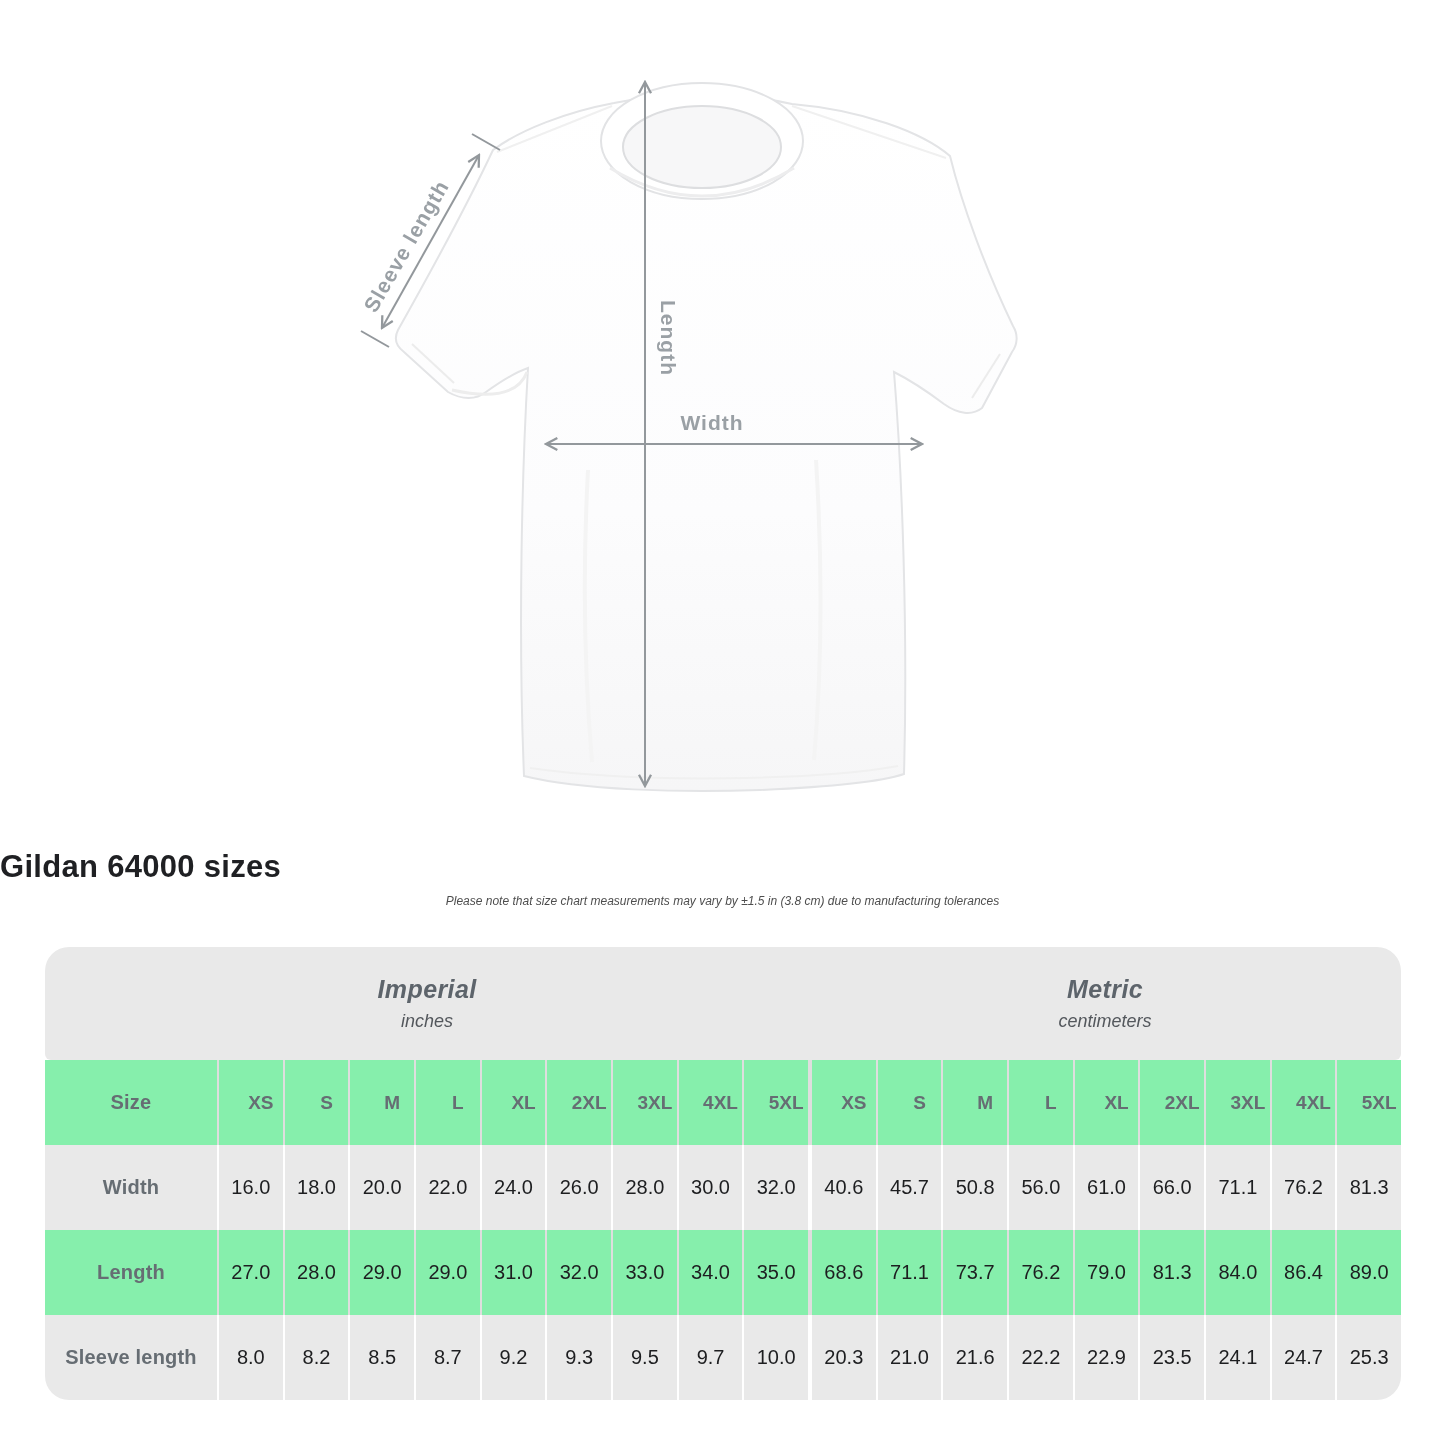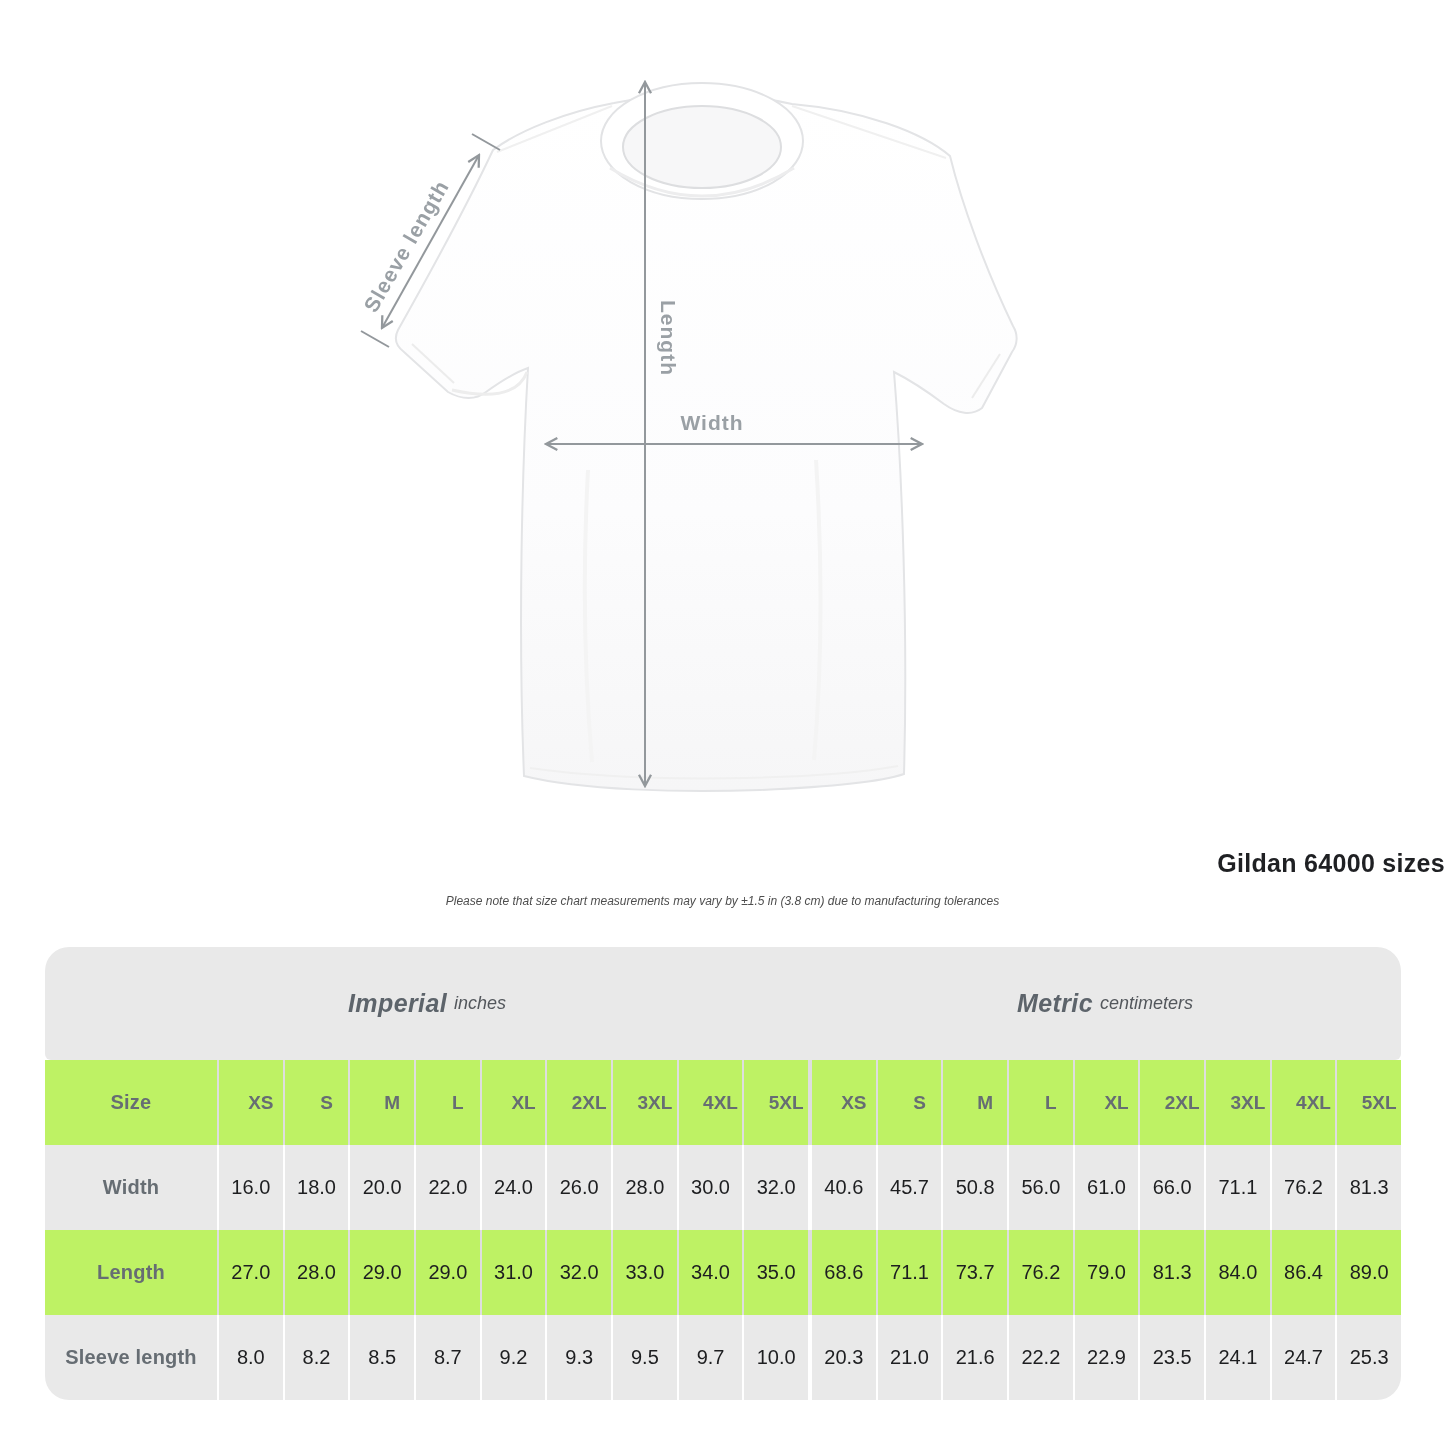--- a/index.html
+++ b/index.html
@@ -4,41 +4,41 @@
 <style>
   html,body{margin:0;padding:0;background:#ffffff;}
   .stage{
     position:relative;width:1445px;height:1445px;background:#ffffff;
     font-family:"Liberation Sans",sans-serif;overflow:hidden;
   }
   
   .diagram{position:absolute;top:0;left:0;}
   
   .title{
-    position:absolute;top:849px;left:0;width:100%;text-align:right;
-    font-size:25px;font-weight:bold;color:#1f2023;letter-spacing:.3px;
+    position:absolute;top:849px;left:0;width:100%;text-align:left;
+    font-size:31px;font-weight:bold;color:#1f2023;letter-spacing:.3px;
   }
   .note{
     position:absolute;top:894px;left:0;width:100%;text-align:center;
     font-size:12px;font-style:italic;color:#4e4e4e;
   }
   
   .size-table{position:absolute;top:947px;left:45px;width:1356px;}
   .band{
     display:flex;height:113px;background:#e9e9e9;
     border-radius:24px 24px 6px 6px;
   }
   .band-sec{
-    flex:0 0 56.35%;display:flex;flex-direction:row;
+    flex:0 0 56.35%;display:flex;flex-direction:column;
     align-items:center;justify-content:center;gap:7px;
   }
   .band-sec.metric-sec{flex:0 0 43.65%;}
   .band-title{font-size:25px;font-weight:bold;font-style:italic;color:#5d646b;letter-spacing:.4px;}
   .band-unit{font-size:18px;font-style:italic;color:#53575c;}
-  .trow{display:flex;height:85px;--sep:#dedede;background:#bef264;}
+  .trow{display:flex;height:85px;--sep:#dedede;background:#86efac;}
   .trow.alt{--sep:#ffffff;background:#e9e9e9;}
   .trow.last{border-radius:0 0 24px 24px;}
   .cell{display:flex;align-items:center;justify-content:center;}
   .cell.lab{
     flex:0 0 172px;font-size:20px;font-weight:bold;color:#666d73;letter-spacing:.2px;
   }
   .half{display:flex;flex:9 0 0;min-width:0;border-left:2px solid var(--sep);}
   .half.divider{border-left-width:4px;}
   .half .cell{flex:1 0 0;min-width:0;}
   .half .cell + .cell{border-left:2px solid var(--sep);}

